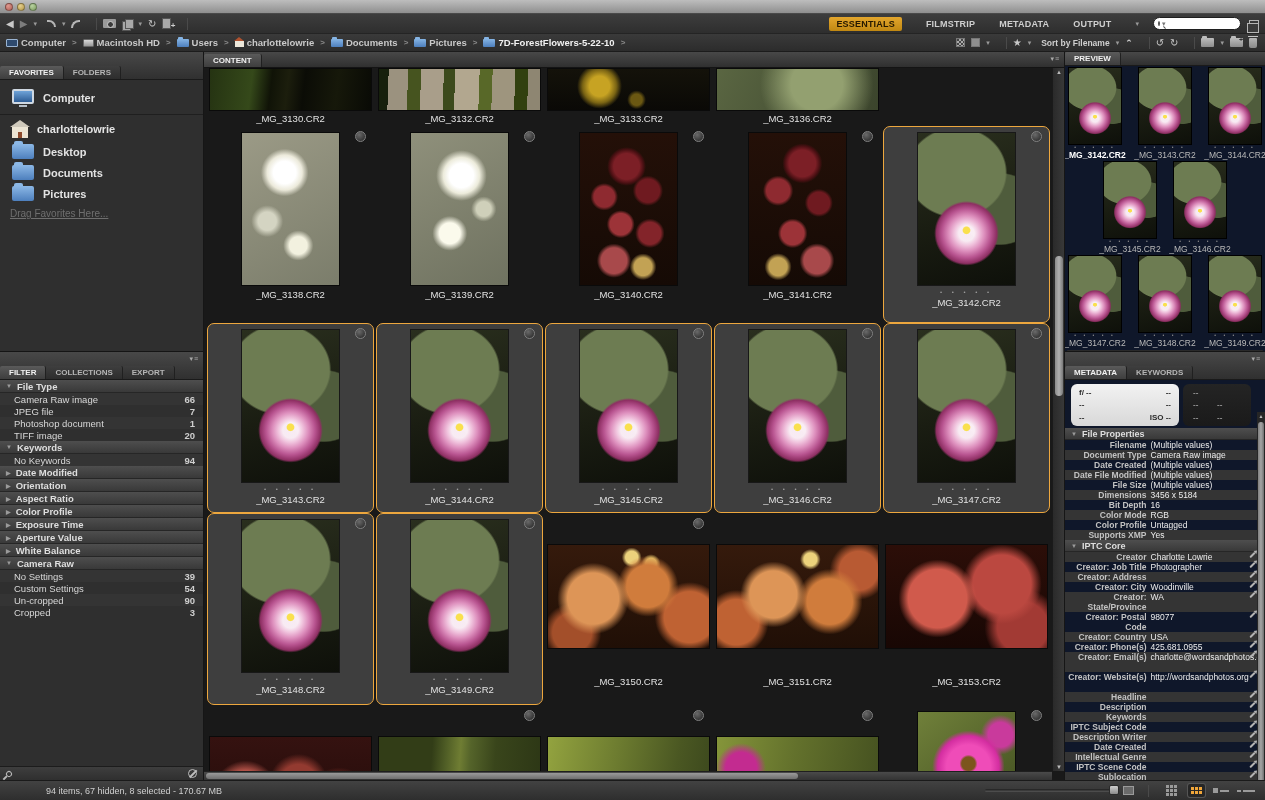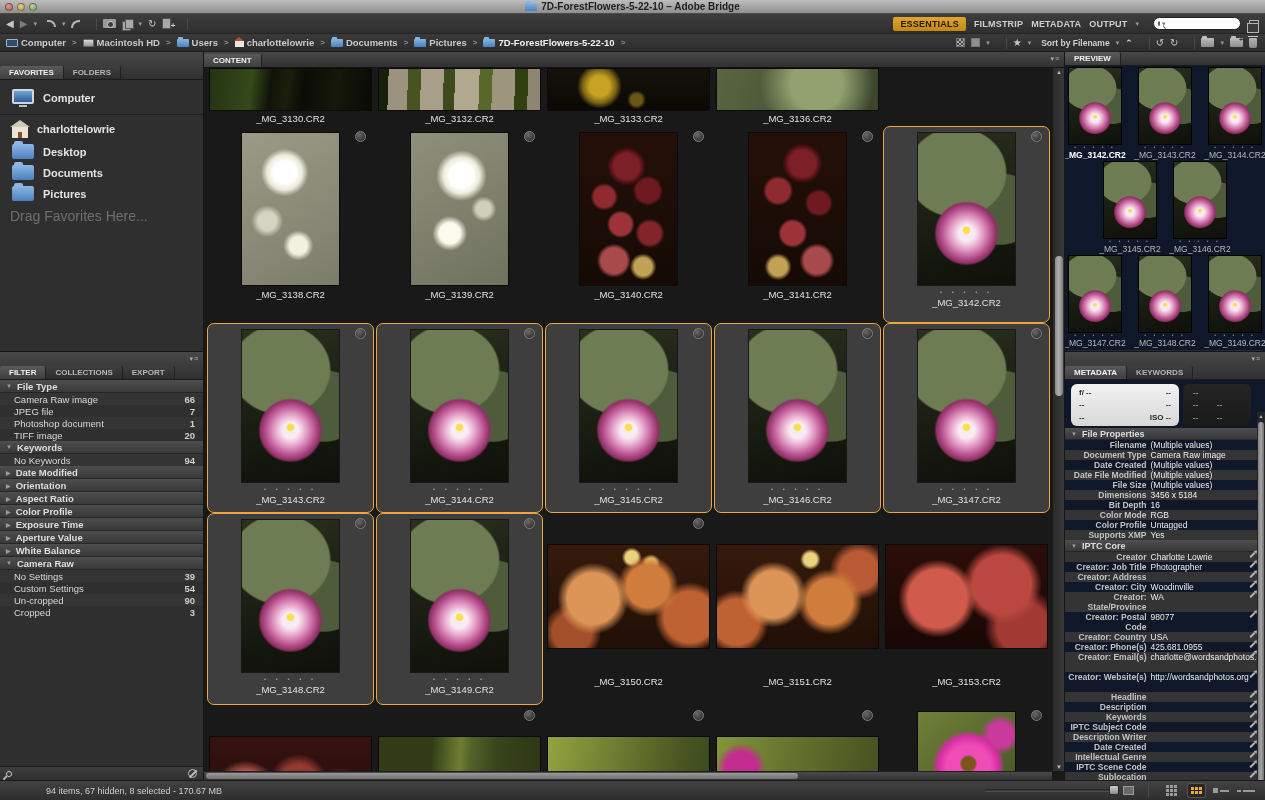--- a/index.html
+++ b/index.html
@@ -17,21 +17,21 @@
 
   
   .toolbar1{height:20px;background:linear-gradient(#3d3d3d,#2e2e2e);display:flex;align-items:center;padding:0 6px;border-bottom:1px solid #242424;}
   .toolbar2{height:18px;background:linear-gradient(#3a3a3a,#2c2c2c);display:flex;align-items:center;padding:0 6px;border-bottom:1px solid #1c1c1c;}
   .tb-group{display:flex;align-items:center;gap:6px;margin-right:10px;}
   .tb-sep{width:1px;height:12px;background:#1f1f1f;border-right:1px solid #4a4a4a;margin:0 6px;}
   .glyph{font-size:10px;color:#c9c9c9;line-height:1;}
   .glyph.dim{color:#7d7d7d;}
   .caret{font-size:7px;color:#9a9a9a;line-height:1;}
   .spacer{flex:1;}
-  .ws-tabs{display:flex;align-items:center;gap:8px;margin-right:14px;}
+  .ws-tabs{display:flex;align-items:center;gap:24px;margin-right:14px;}
   .ws-tab{font-size:9px;font-weight:bold;color:#cfcfcf;letter-spacing:.2px;cursor:default;}
   .ws-tab.active{background:linear-gradient(#e3a62d,#c08812);color:#241800;padding:2px 7px;border-radius:2px;}
   .searchbox{width:88px;height:13px;background:#fff;border-radius:7px;display:flex;align-items:center;padding:0 4px;gap:2px;border:1px solid #1f1f1f;}
   .mag{width:5px;height:5px;border:1px solid #555;border-radius:50%;position:relative;}
   .mag::after{content:"";position:absolute;width:3px;height:1px;background:#555;left:4px;top:5px;transform:rotate(45deg);}
   .search-input{border:none;outline:none;flex:1;font-size:8px;height:10px;padding:0;background:transparent;font-family:"Liberation Sans",sans-serif;}
   .compact-icon{width:10px;height:8px;border:1px solid #b5b5b5;position:relative;margin-left:8px;}
   .compact-icon::before{content:"";position:absolute;left:-3px;top:2px;width:10px;height:8px;border:1px solid #b5b5b5;background:#3a3a3a;}
 
   
@@ -75,21 +75,21 @@
   .panel-tabbar{height:28px;background:linear-gradient(#484848,#303030);display:flex;align-items:flex-end;border-bottom:1px solid #1a1a1a;position:relative;}
   .ptab{font-size:8px;font-weight:bold;color:#b5b5b5;background:linear-gradient(#3e3e3e,#2d2d2d);padding:0 9px;line-height:13px;border-right:1px solid #202020;border-radius:2px 2px 0 0;}
   .ptab.active{background:linear-gradient(#5a5a5a,#3e3e3e);color:#f0f0f0;}
   .panel-menu{position:absolute;right:4px;top:3px;color:#aaa;font-size:7px;letter-spacing:1px;}
 
   
   .fav-panel{height:300px;display:flex;flex-direction:column;border-bottom:1px solid #151515;}
   .fav-list{padding:4px 0 0 0;}
   .fav-item{display:flex;align-items:center;gap:9px;padding:3px 0 3px 12px;font-size:11px;font-weight:bold;color:#e3e3e3;}
   .fav-item.divided{border-bottom:1px solid #1f1f1f;padding-bottom:6px;margin-bottom:2px;}
-  .fav-hint{font-size:14px;color:#6f6f6f;padding:4px 0 0 10px;}
+  .fav-hint{font-size:10px;color:#6f6f6f;padding:4px 0 0 10px;text-decoration:underline;}
   .fic-computer{width:22px;height:15px;border:2px solid #cfd8e2;border-radius:2px;background:linear-gradient(#6fa3d8,#2d5c94);position:relative;margin:2px 0 4px 0;}
   .fic-computer::after{content:"";position:absolute;left:5px;bottom:-5px;width:8px;height:2px;background:#b5bec8;}
   .fic-home{position:relative;width:16px;height:11px;background:#ece5d4;margin-top:7px;}
   .fic-home::before{content:"";position:absolute;top:-7px;left:-2px;border-left:10px solid transparent;border-right:10px solid transparent;border-bottom:7px solid #cfc9bb;}
   .fic-home::after{content:"";position:absolute;left:6px;bottom:0;width:4px;height:6px;background:#8d4a2c;}
   .fic-folder{width:22px;height:15px;background:linear-gradient(#8cb8e6,#4d7fbd);border-radius:2px;position:relative;}
   .fic-folder::before{content:"";position:absolute;top:-3px;left:2px;width:9px;height:3px;background:#8cb8e6;border-radius:2px 2px 0 0;}
 
   
   .filter-panel{flex:1;display:flex;flex-direction:column;position:relative;}
@@ -270,24 +270,20 @@
 <body>
 
 <div id="window">
 
   <div class="titlebar">
     <div class="tl-dots">
       <span class="tl-dot tl-red"></span>
       <span class="tl-dot tl-yellow"></span>
       <span class="tl-dot tl-green"></span>
     </div>
-    <div class="title-center">
-      <span class="ic-folder"></span>
-      <span>7D-ForestFlowers-5-22-10 – Adobe Bridge</span>
-    </div>
   </div>
 
   <div class="toolbar1">
     <div class="tb-group">
       <span class="glyph">◀</span>
       <span class="glyph dim">▶</span>
       <span class="caret">▾</span>
     </div>
     <div class="tb-group">
       <span class="iboomer"></span>

